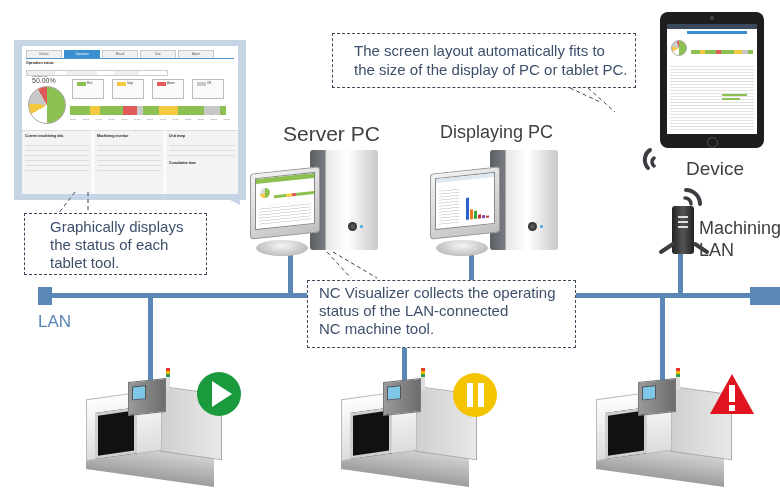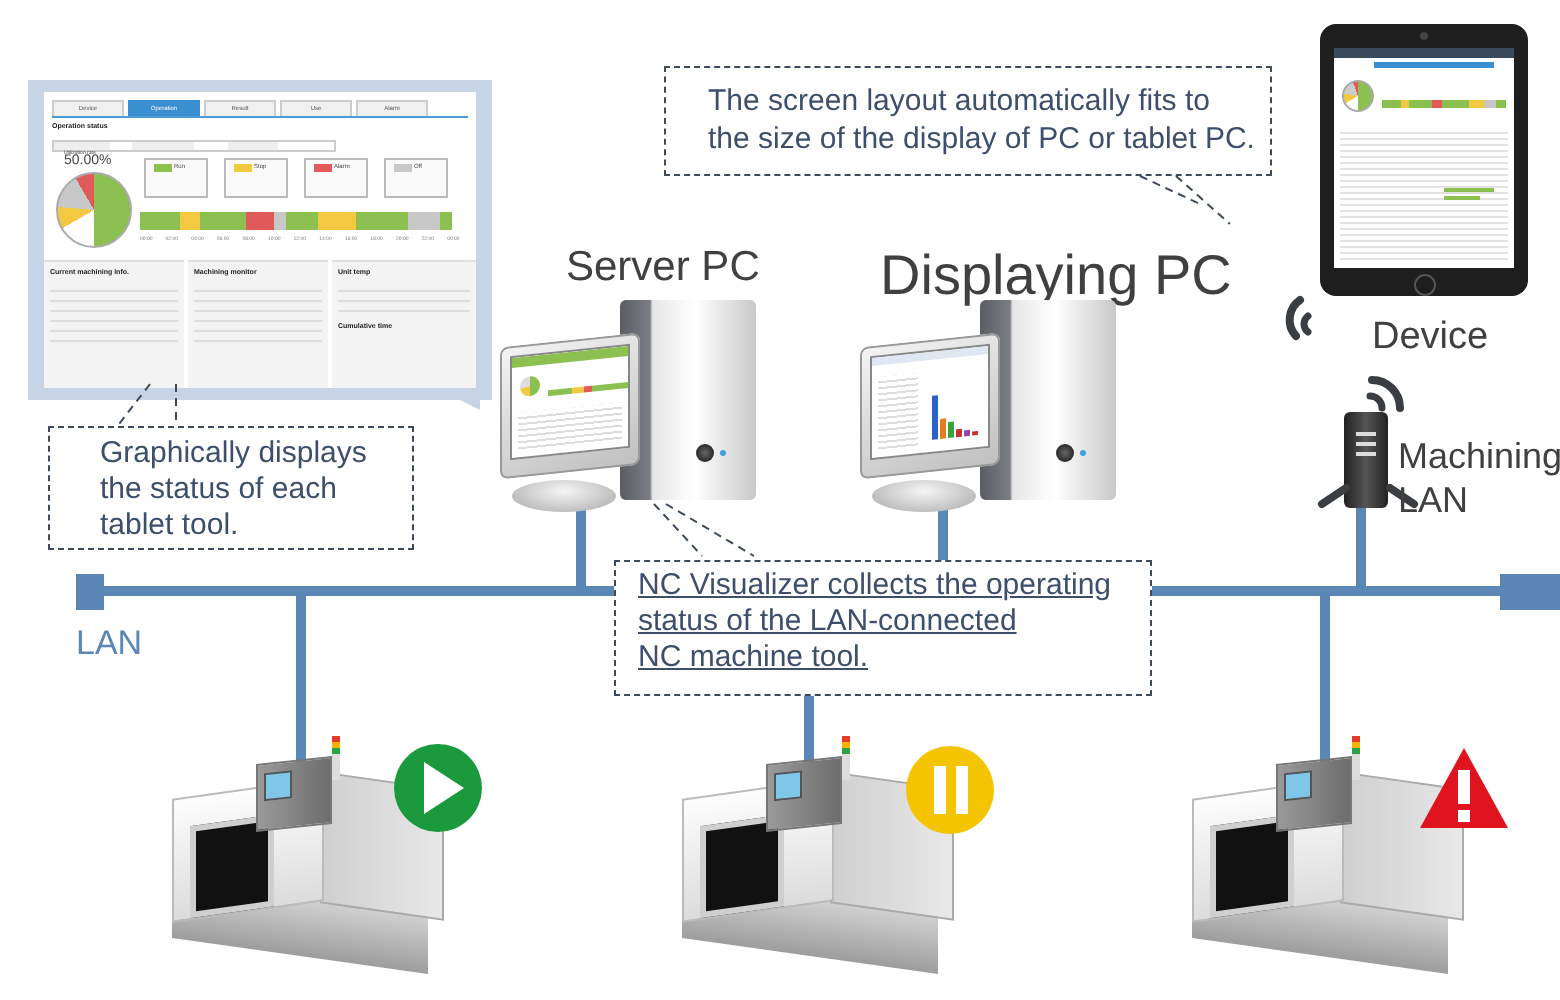--- a/index.html
+++ b/index.html
@@ -184,21 +184,21 @@
 </div>
 <svg class="abs" style="left:560px;top:86px;" width="60" height="30">
   <line x1="10" y1="2" x2="40" y2="16" stroke="#3c4a5c" stroke-width="1" stroke-dasharray="4,3"></line>
   <line x1="28" y1="2" x2="55" y2="26" stroke="#3c4a5c" stroke-width="1" stroke-dasharray="4,3"></line>
 </svg>
 
 <svg class="abs" style="left:325px;top:250px;" width="60" height="30">
   <line x1="2" y1="2" x2="26" y2="28" stroke="#3c4a5c" stroke-width="1" stroke-dasharray="4,3"></line>
   <line x1="8" y1="2" x2="52" y2="28" stroke="#3c4a5c" stroke-width="1" stroke-dasharray="4,3"></line>
 </svg>
-<div class="callout" style="left:307px;top:280px;width:269px;height:68px;padding:3px 0 16px 11px;font-size:15px;line-height:18px;text-decoration:underline;">
+<div class="callout" style="left:307px;top:280px;width:269px;height:68px;padding:3px 0 16px 11px;font-size:15px;line-height:18px;">
   <p>NC Visualizer collects the operating
 status of the LAN-connected
 NC machine tool.</p>
 </div>
 
 <div class="label" style="left:283px;top:122px;font-size:21px;">Server PC</div>
 <div class="abs" style="left:250px;top:150px;width:160px;height:110px;">
   <div class="tower" style="left:60px;top:0;width:68px;height:100px;">
     <div class="btn" style="left:38px;top:72px;"></div>
       <div class="led" style="left:50px;top:75px;"></div>
@@ -207,21 +207,21 @@
   <div class="monitor" style="left:0;top:20px;width:70px;height:66px;">
     <div class="scr">
       <div style="height:5px;background:#8cc152;"></div>
       <div style="position:absolute;left:4px;top:10px;width:10px;height:10px;border-radius:50%;background:conic-gradient(#8cc152 0 180deg,#f5c842 180deg 260deg,#ddd 260deg);"></div>
       <div style="position:absolute;left:18px;top:18px;width:40px;height:3px;background:linear-gradient(90deg,#8cc152 0 30%,#f5c842 30% 45%,#e05a5a 45% 55%,#8cc152 55%);"></div>
       <div style="position:absolute;left:3px;top:28px;right:3px;bottom:3px;background:repeating-linear-gradient(#fff 0 2px,#ddd 2px 3px);"></div>
     </div>
   </div>
 </div>
 
-<div class="label" style="left:440px;top:122px;font-size:28px;">Displaying PC</div>
+<div class="label" style="left:440px;top:122px;font-size:18px;">Displaying PC</div>
 <div class="abs" style="left:430px;top:150px;width:160px;height:110px;">
   <div class="tower" style="left:60px;top:0;width:68px;height:100px;">
     <div class="btn" style="left:38px;top:72px;"></div>
       <div class="led" style="left:50px;top:75px;"></div>
   </div>
   <div class="stand" style="left:6px;top:90px;"></div>
   <div class="monitor" style="left:0;top:20px;width:70px;height:66px;">
     <div class="scr">
       <div style="height:4px;background:#dfe8f2;"></div>
       <div style="position:absolute;left:3px;top:10px;width:20px;bottom:3px;background:repeating-linear-gradient(#fff 0 2px,#ddd 2px 3px);"></div>

